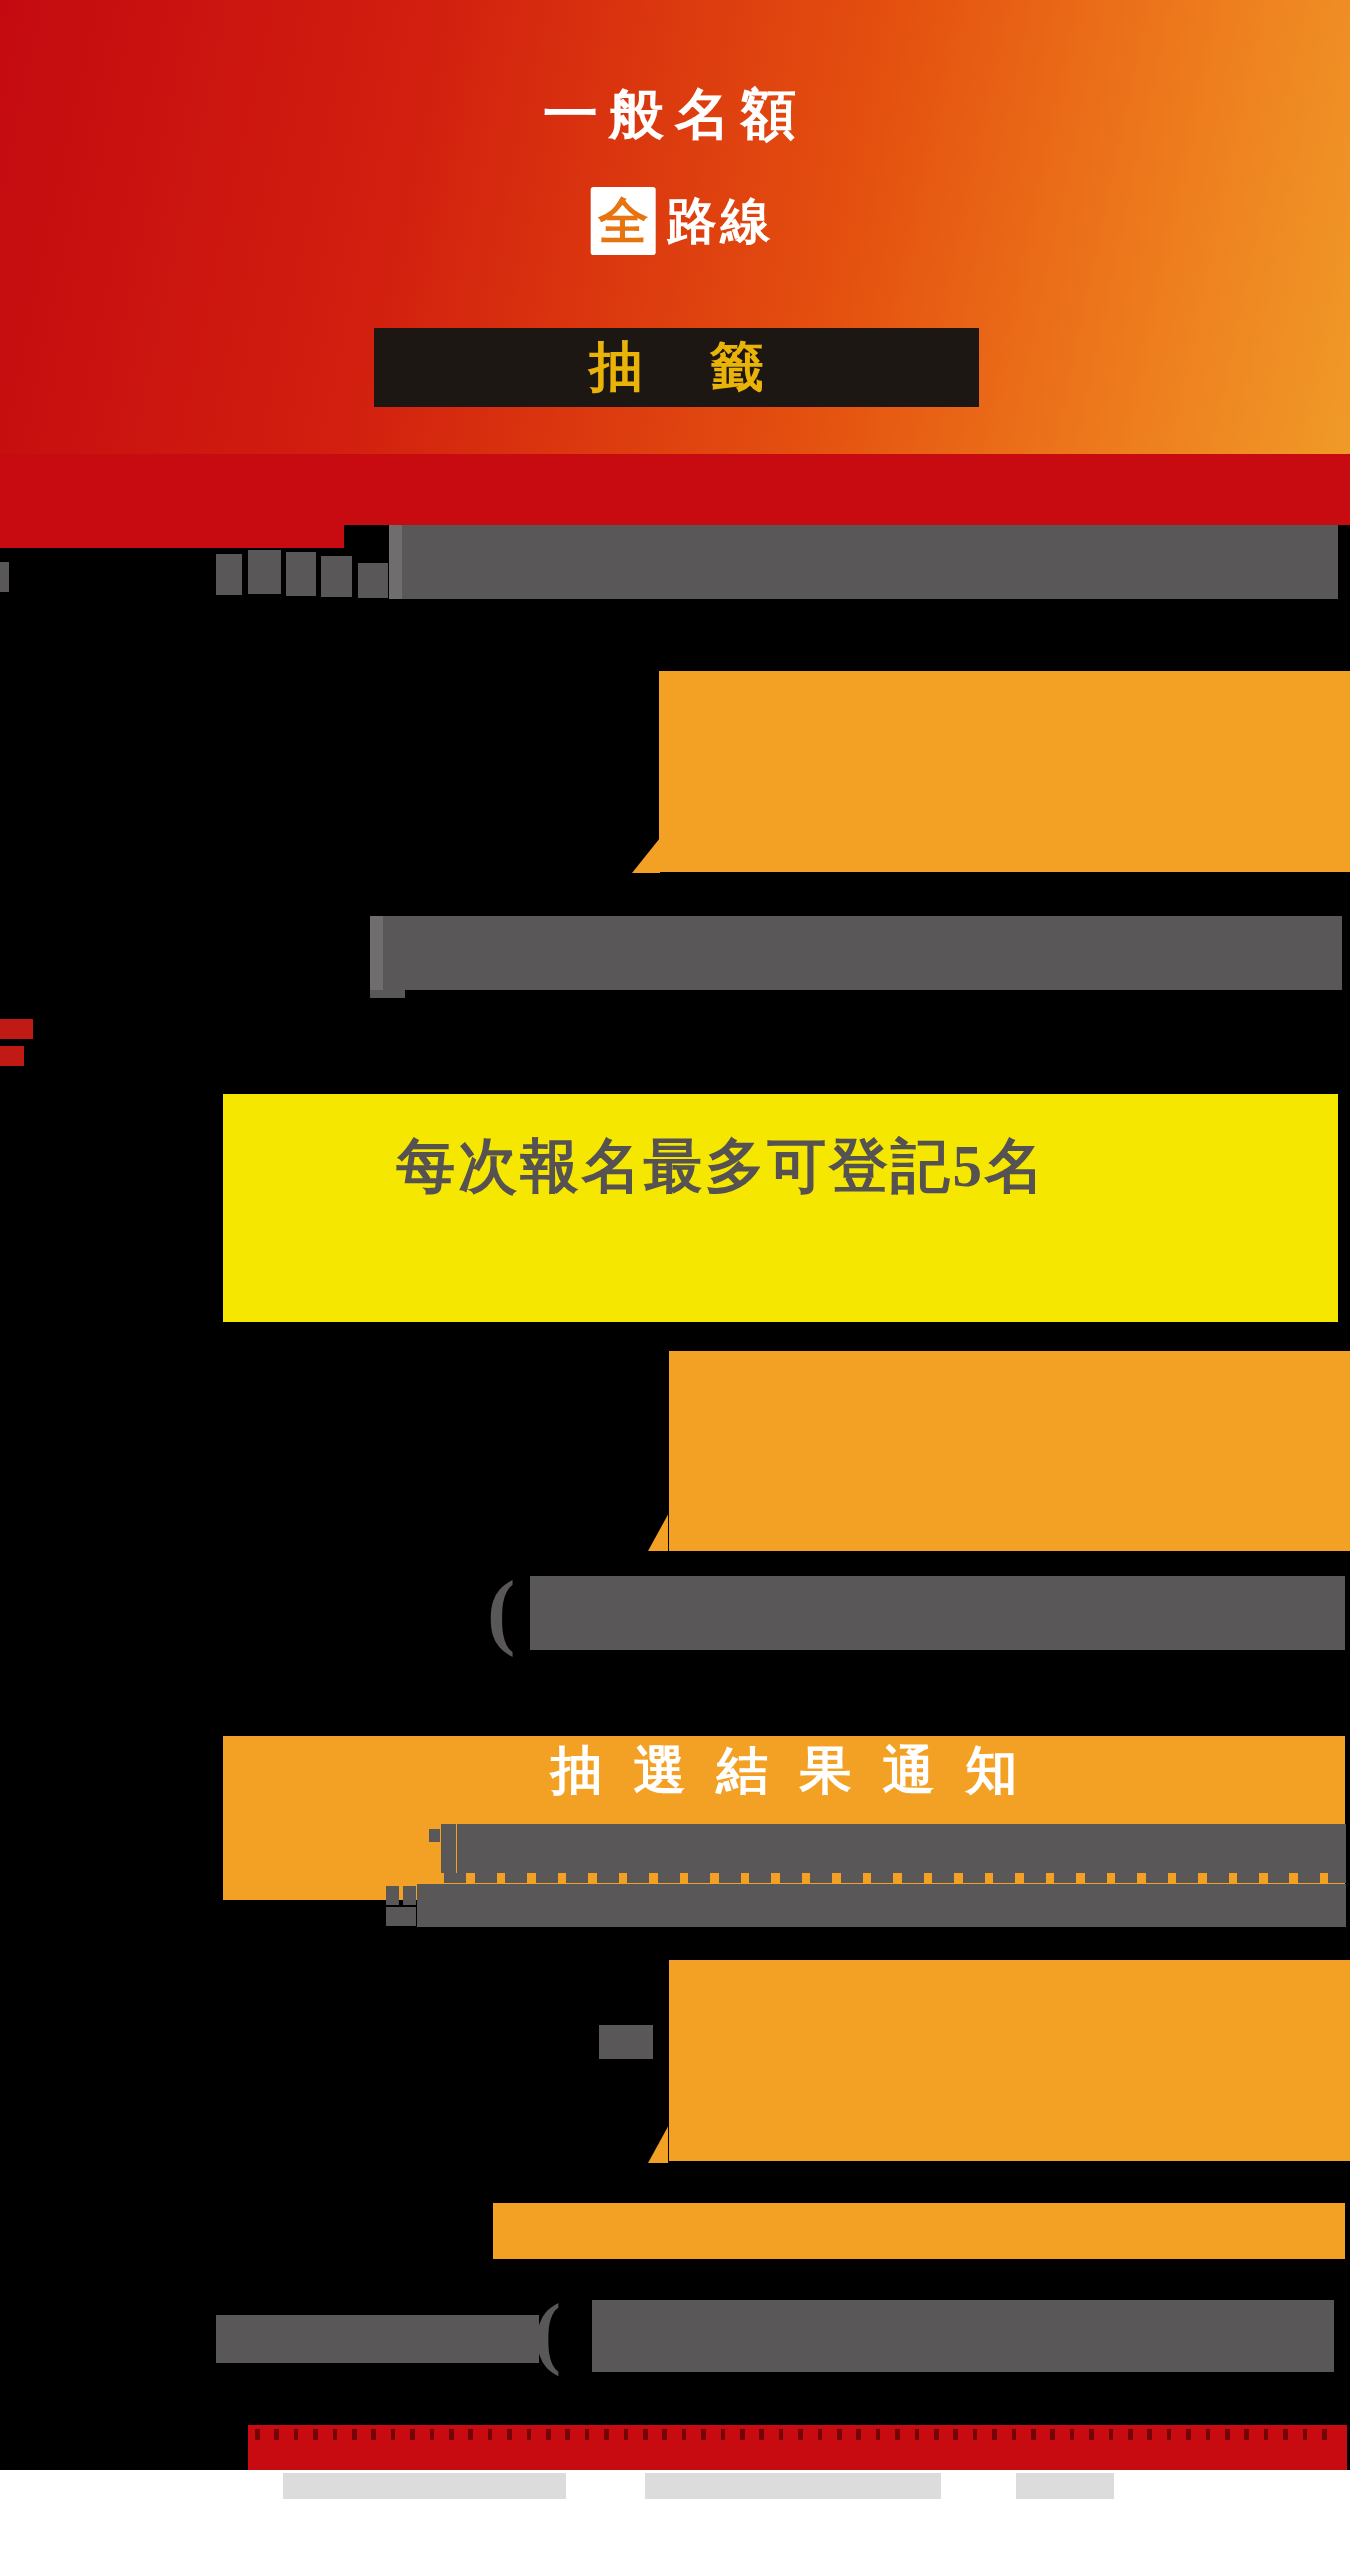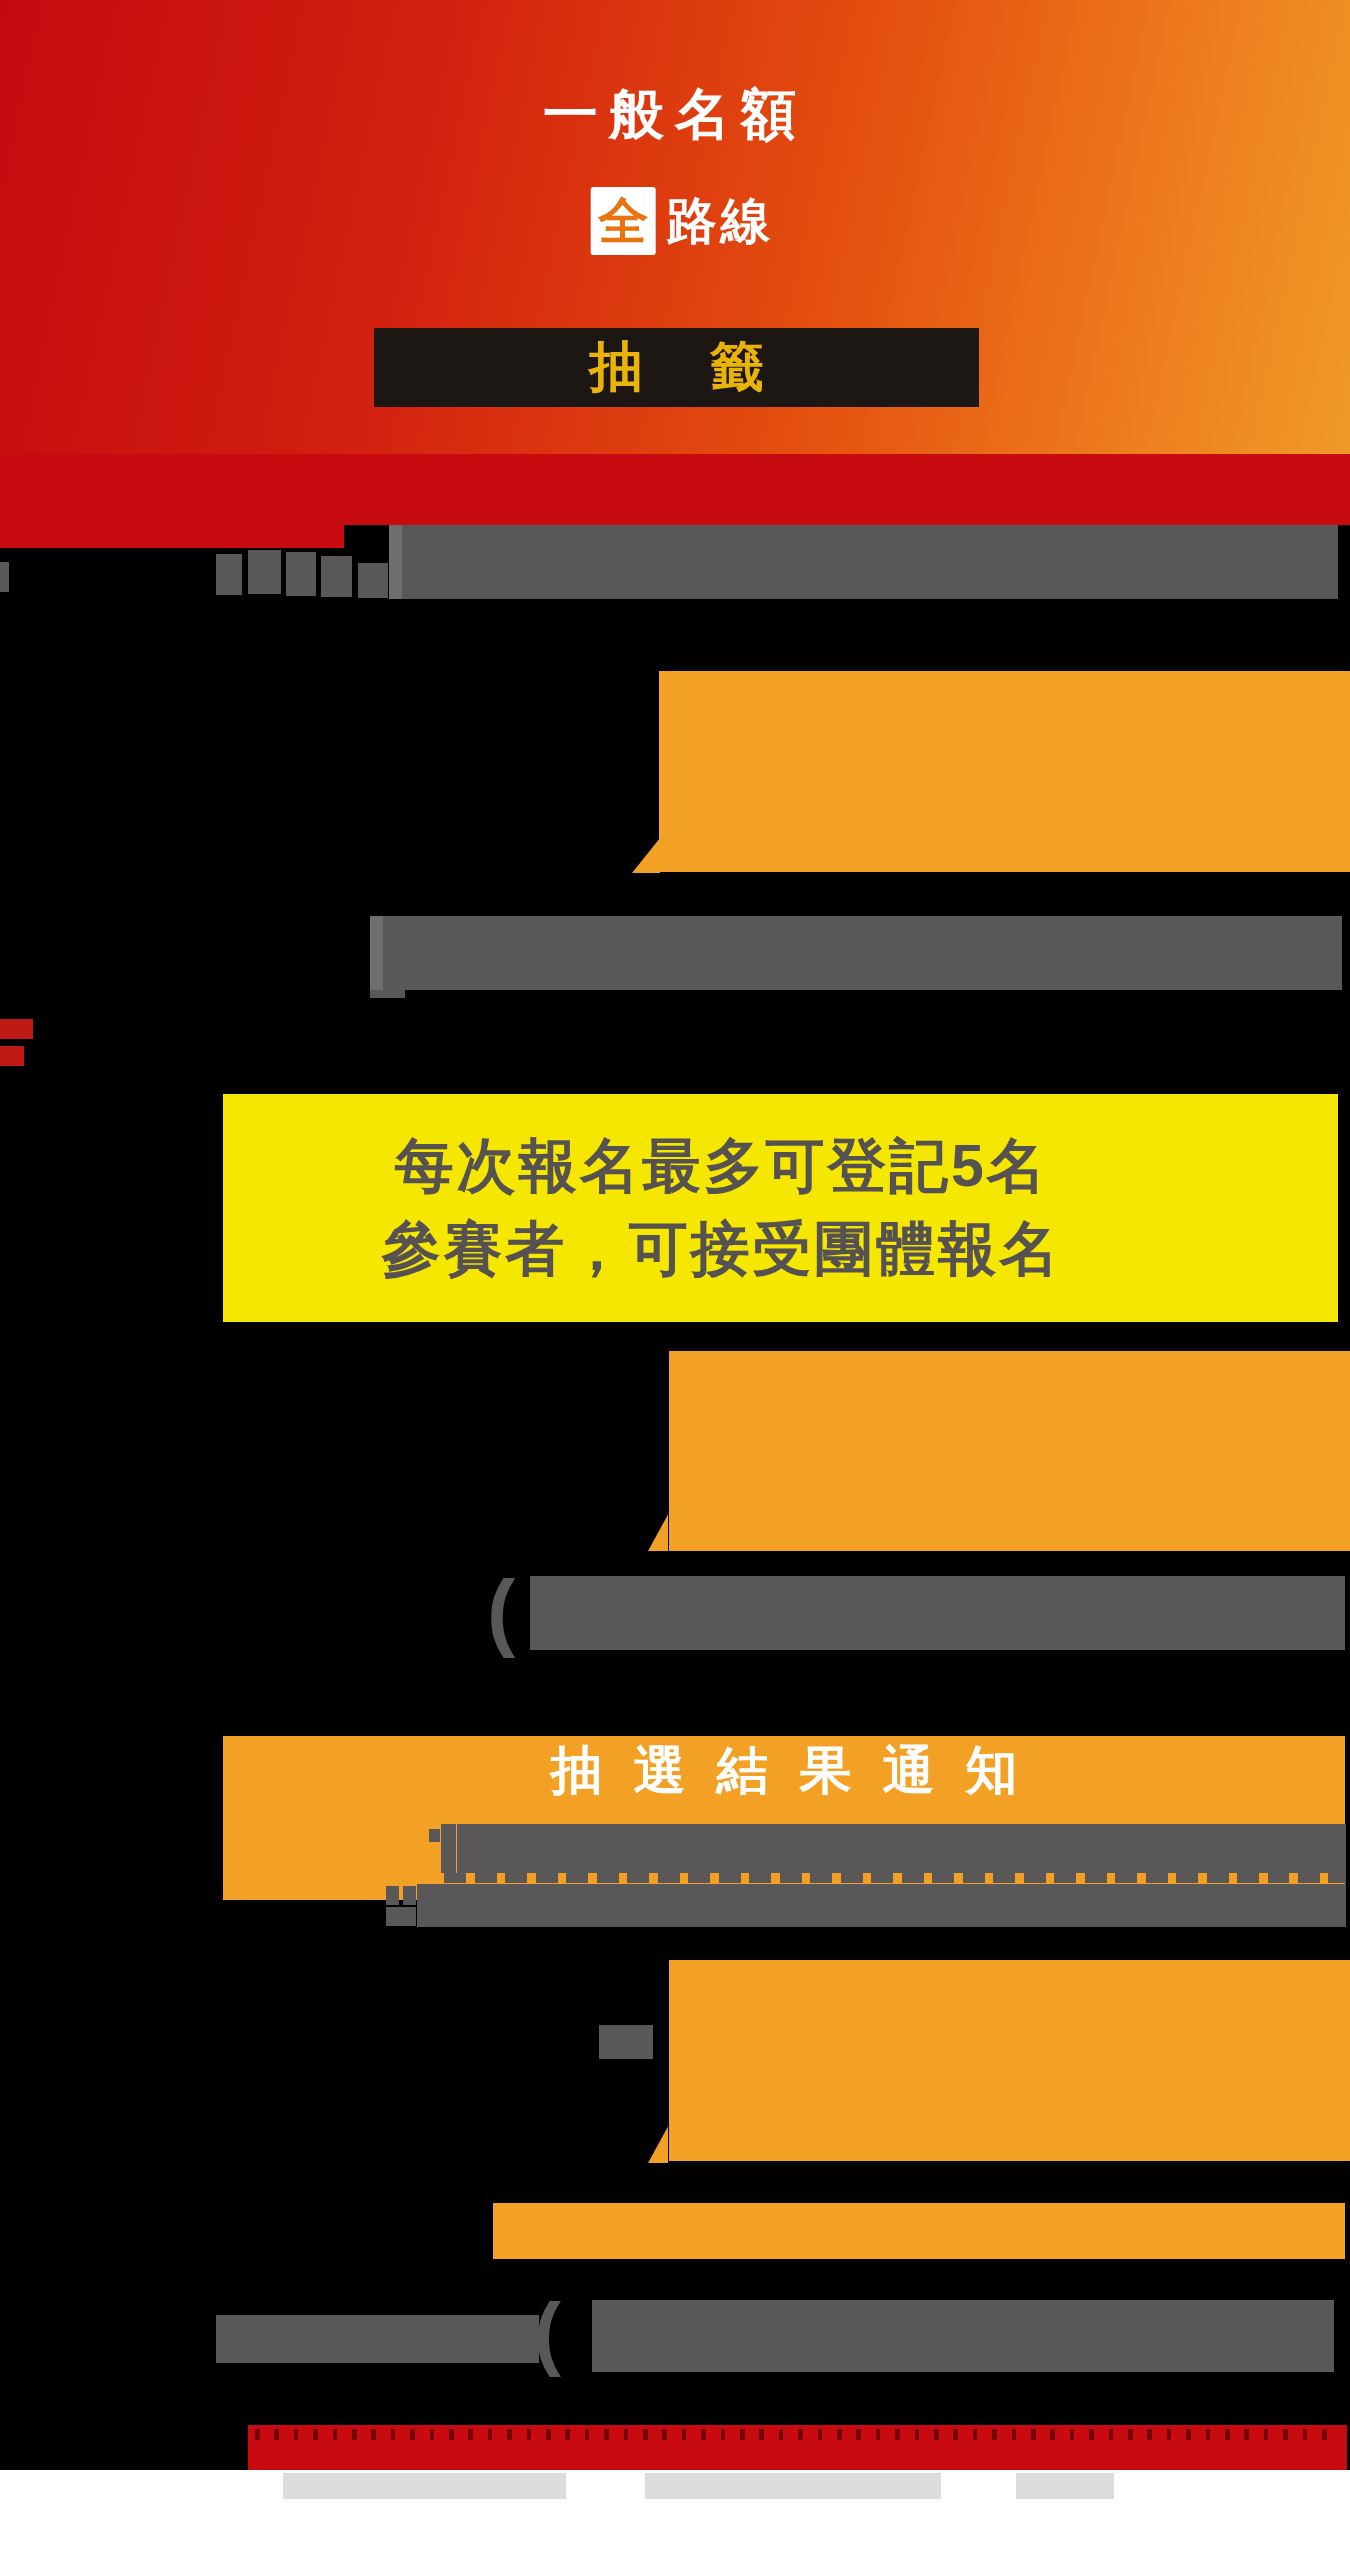--- a/index.html
+++ b/index.html
@@ -10,21 +10,21 @@
     --yellow:#f5e700;
     --gray:#595757;
     --gray-light:#6f6d6d;
     --ghost:#dcdcdc;
     --dark-banner:#1d1714;
     --badge-orange:#e8740f;
   }
   html,body{margin:0;padding:0;background:#ffffff;}
   #poster{
     position:relative;width:1350px;height:2576px;background:#ffffff;overflow:hidden;
-    font-family:Liberation Sans, sans-serif;
+    font-family:Liberation Serif, serif;
   }
   .abs{position:absolute;}
   .header{
     left:0;top:0;width:1350px;height:454px;
     background:linear-gradient(102deg,#c40a10 0%,#d21f0f 30%,#e4500f 62%,#ee7e1e 85%,#f09a28 100%);
   }
   .event-title{
     left:0;top:85px;width:1350px;text-align:center;
     color:#ffffff;font-size:55px;font-weight:bold;letter-spacing:11px;line-height:59px;
   }
@@ -118,21 +118,20 @@
   <div class="abs band" style="left:370px;top:916px;width:972px;height:74px;">
     <div class="band-strip"></div>
   </div>
   <div class="abs frag" style="left:370px;top:990px;width:35px;height:8.3px;"></div>
 
   <div class="abs red-frag" style="left:0;top:1019px;width:33px;height:20.3px;"></div>
   <div class="abs red-frag" style="left:0;top:1046px;width:24px;height:20.3px;"></div>
 
   <div class="abs notice-box">
     <div class="notice-line">每次報名最多可登記5名</div>
-    <div class="notice-line">參賽者，可接受團體報名</div>
   </div>
 
   <div class="abs arrow-rect" style="left:669px;top:1351px;width:682px;height:200px;"></div>
   <div class="abs arrow-tail" style="left:648px;top:1514px;width:20.3px;height:37px;"></div>
 
   <div class="abs paren-glyph" style="left:487px;top:1568px;font-size:85px;line-height:85px;">(</div>
   <div class="abs band" style="left:530px;top:1576px;width:815px;height:74px;"></div>
 
   <div class="abs result-banner">
     <span class="result-label">抽選結果通知</span>

